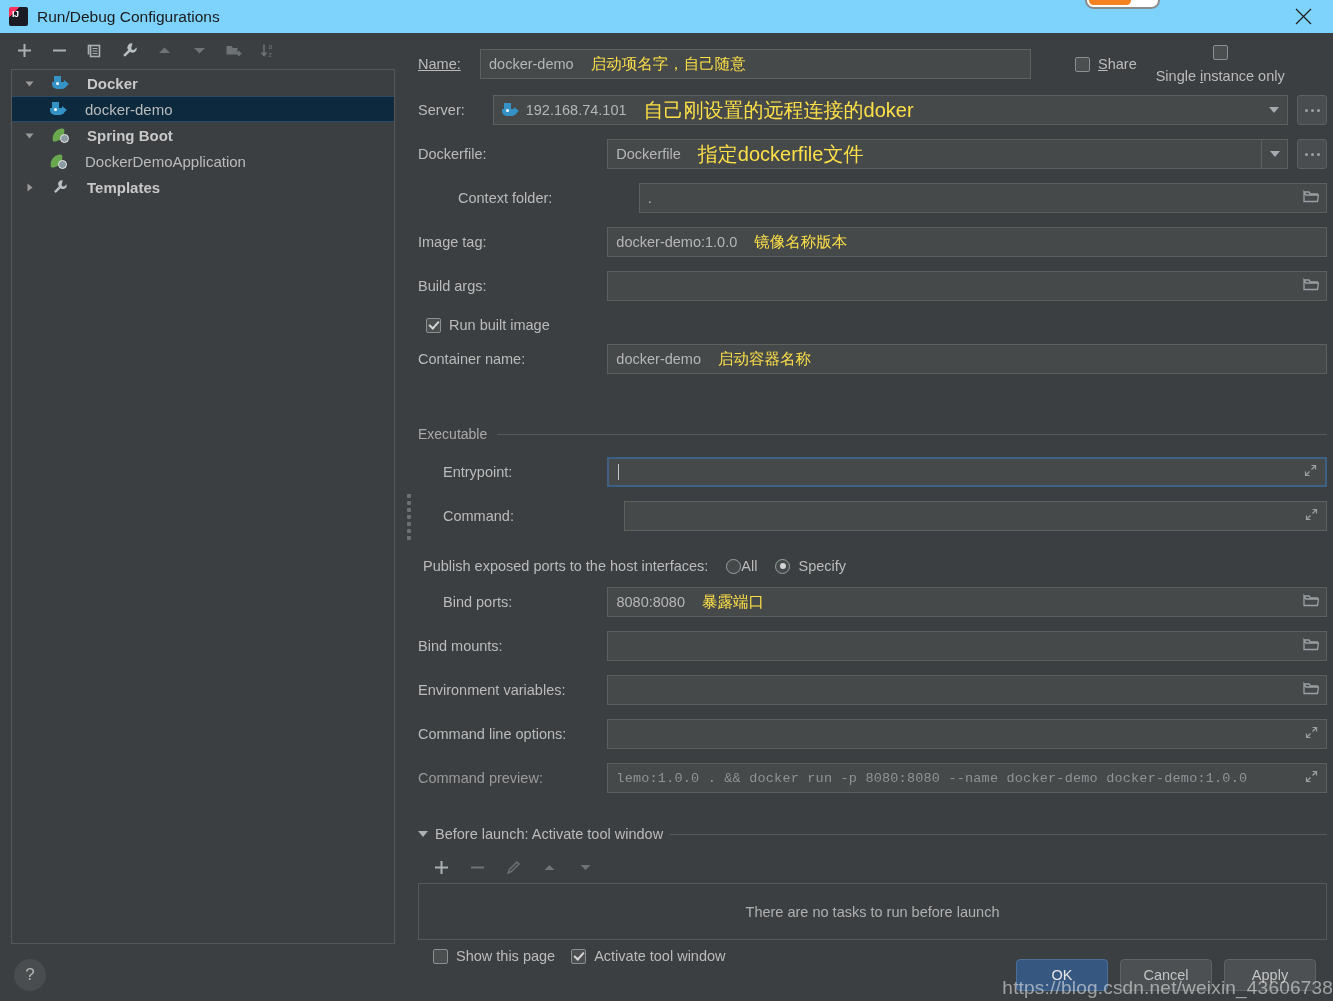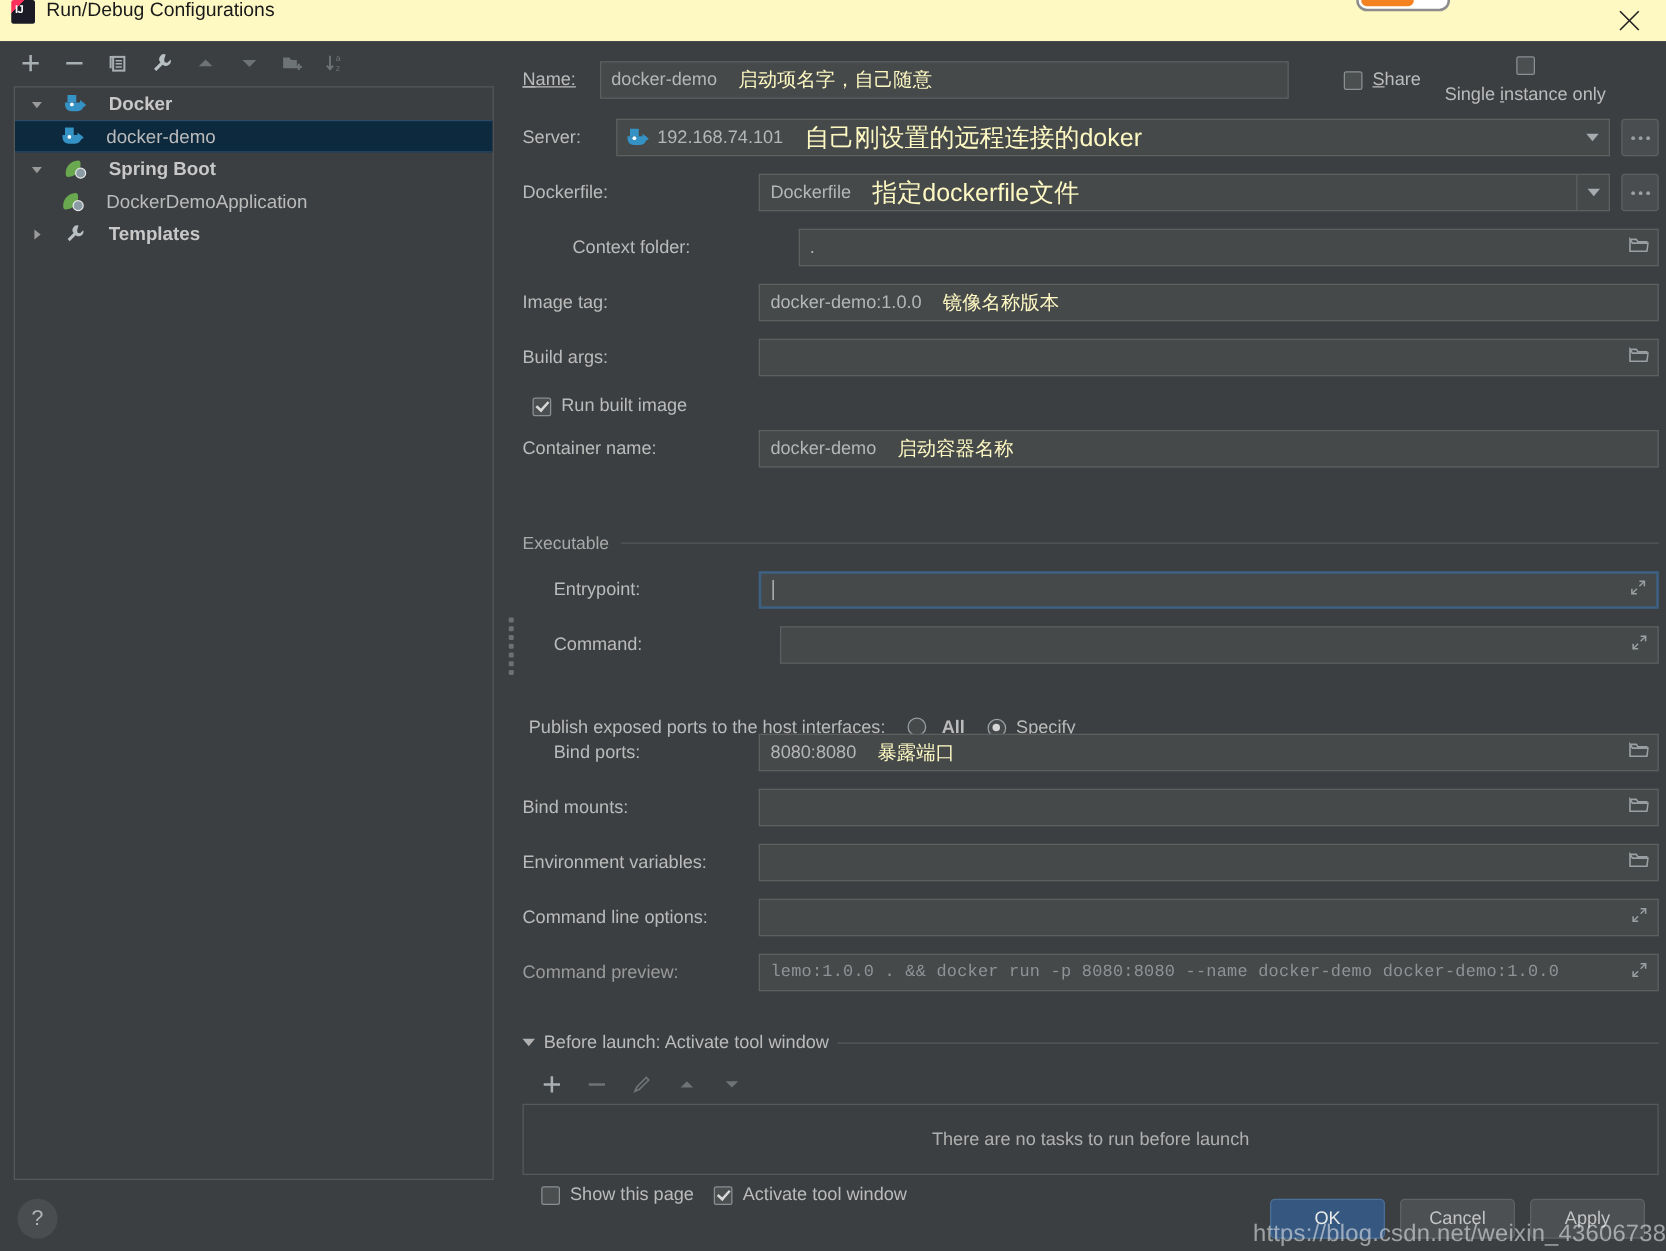--- a/index.html
+++ b/index.html
@@ -11,22 +11,23 @@
     font-family: "Liberation Sans", sans-serif;
     font-size: 14.5px;
     color: #bbbbbb;
     overflow: hidden;
     position: relative;
   }
 
   
   .titlebar {
     height: 33px;
-    background: #fef9c3;
+    background: #7dd3fc;
     display: flex;
+    align-items: center;
     padding: 0 0 0 9px;
     position: relative;
   }
   .title-logo {
     width: 19px; height: 19px;
     margin-right: 9px;
     position: relative;
     flex: none;
     border-radius: 2px;
     background: linear-gradient(135deg, #fe315d 0%, #fe315d 28%, #1b1b26 28%, #1b1b26 100%);
@@ -254,21 +255,21 @@
   }
   .field.readonly { color: #8d8d8d; }
   .field .val { color: #b6b6b6; flex: none; }
   .field .mono {
     font-family: "Liberation Mono", monospace;
     font-size: 13.5px;
     color: #8f9396;
     letter-spacing: 0.2px;
   }
   .ann {
-    color: #fef9c3;
+    color: #fde047;
     font-size: 15.5px;
     margin-left: 17px;
     white-space: nowrap;
     flex: none;
   }
   .ann.big { font-size: 20px; }
 
   .caret {
     display: inline-block;
     width: 1px; height: 16px;
@@ -736,23 +737,23 @@
           <svg width="13" height="13" viewBox="0 0 13 13">
             <path d="M7.5 1.5 H11.5 V5.5" fill="none" stroke="currentColor" stroke-width="1.2"></path>
             <path d="M11.5 1.5 L7.5 5.5" stroke="currentColor" stroke-width="1.2"></path>
             <path d="M5.5 11.5 H1.5 V7.5" fill="none" stroke="currentColor" stroke-width="1.2"></path>
             <path d="M1.5 11.5 L5.5 7.5" stroke="currentColor" stroke-width="1.2"></path>
           </svg>
         </span>
       </div>
     </div>
 
-    <div class="row" style="top:518px;margin-top:16px;">
+    <div class="row" style="top:518px;">
       <div class="lbl" style="margin-left:5px;">Publish exposed ports to the host interfaces:</div>
-      <div style="display:flex;align-items:flex-start;gap:12px;margin-left:18px;font-weight:bold;">
+      <div style="display:flex;align-items:center;gap:0;margin-left:18px;">
         <span class="rb"></span>
         <span class="lbl">All</span>
       </div>
       <div style="display:flex;align-items:center;gap:8px;margin-left:18px;">
         <span class="rb checked"></span>
         <span class="lbl">Specify</span>
       </div>
     </div>
 
     <div class="row" style="top:554px;">

